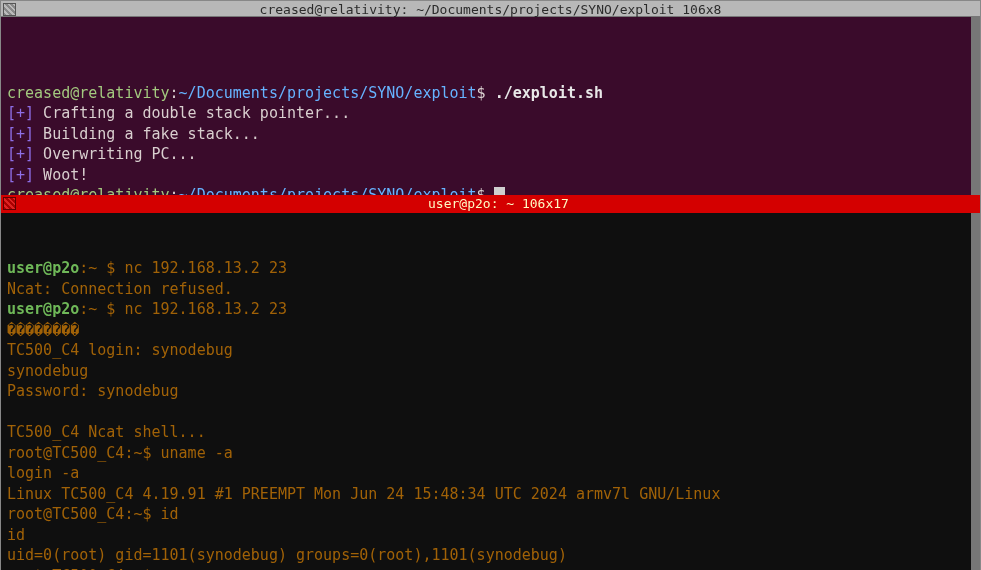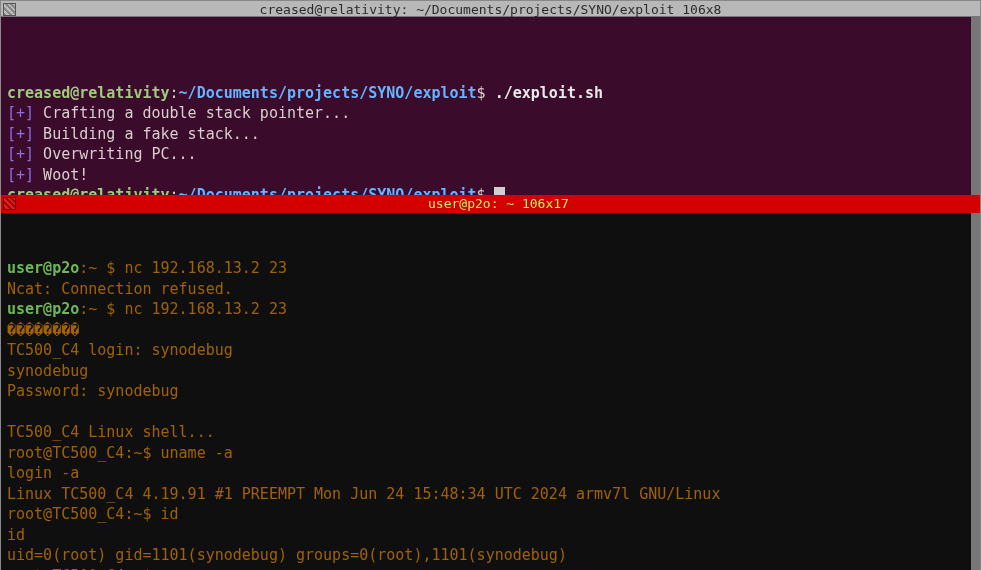--- a/index.html
+++ b/index.html
@@ -45,21 +45,21 @@
     padding: 4px 6px 2px 6px;
     height: 178px;
     position: relative;
     line-height: 20.5px;
     white-space: pre;
   }
 
   
   .titlebar-mid {
     background: #d40000;
-    color: #bef264;
+    color: #fef9c3;
     height: 18px;
     line-height: 18px;
     font-size: 13px;
     text-align: center;
     position: relative;
     padding-left: 16px;
   }
   .titlebar-mid .left-box {
     position: absolute;
     left: 2px; top: 2px;
@@ -82,22 +82,22 @@
   .scrollbar {
     position: absolute;
     right: 0;
     top: 0;
     bottom: 0;
     width: 9px;
     background: #777;
   }
 
   
-  .c-user1 { color: #a3c97f; font-weight: bold; }
-  .c-path  { color: #66b3ff; font-weight: bold; }
+  .c-user1 { color: #a3c97f; font-weight: normal; }
+  .c-path  { color: #66b3ff; font-weight: normal; }
   .c-marker{ color: #8d6ee6; }                       
   .c-white { color: #e8e8e8; font-weight: bold; }
   .c-prompt{ color: #d9cfcf; }
   .c-green2{ color: #6fb858; font-weight: bold; }
   .c-grey  { color: #a16207; }
   .cursor-block {
     display: inline-block;
     width: 9px; height: 16px;
     background: #cfcfcf;
     vertical-align: text-bottom;
@@ -134,21 +134,21 @@
   <div class="pane-lower">
 <span> </span>
 <span><span class="c-green2">user@p2o</span><span class="c-grey">:~ $ nc 192.168.13.2 23</span></span>
 <span class="c-grey">Ncat: Connection refused.</span>
 <span><span class="c-green2">user@p2o</span><span class="c-grey">:~ $ nc 192.168.13.2 23</span></span>
 <span class="c-grey">��������</span>
 <span class="c-grey">TC500_C4 login: synodebug</span>
 <span class="c-grey">synodebug</span>
 <span class="c-grey">Password: synodebug</span>
 <span class="c-grey"></span>
-<span class="c-grey">TC500_C4 Linux shell...</span>
+<span class="c-grey">TC500_C4 Ncat shell...</span>
 <span class="c-grey">root@TC500_C4:~$ uname -a</span>
 <span class="c-grey">login -a</span>
 <span class="c-grey">Linux TC500_C4 4.19.91 #1 PREEMPT Mon Jun 24 15:48:34 UTC 2024 armv7l GNU/Linux</span>
 <span class="c-grey">root@TC500_C4:~$ id</span>
 <span class="c-grey">id</span>
 <span class="c-grey">uid=0(root) gid=1101(synodebug) groups=0(root),1101(synodebug)</span>
 <span><span class="c-grey">root@TC500_C4:~$ </span></span>
     <div class="scrollbar"></div>
   </div>
 

